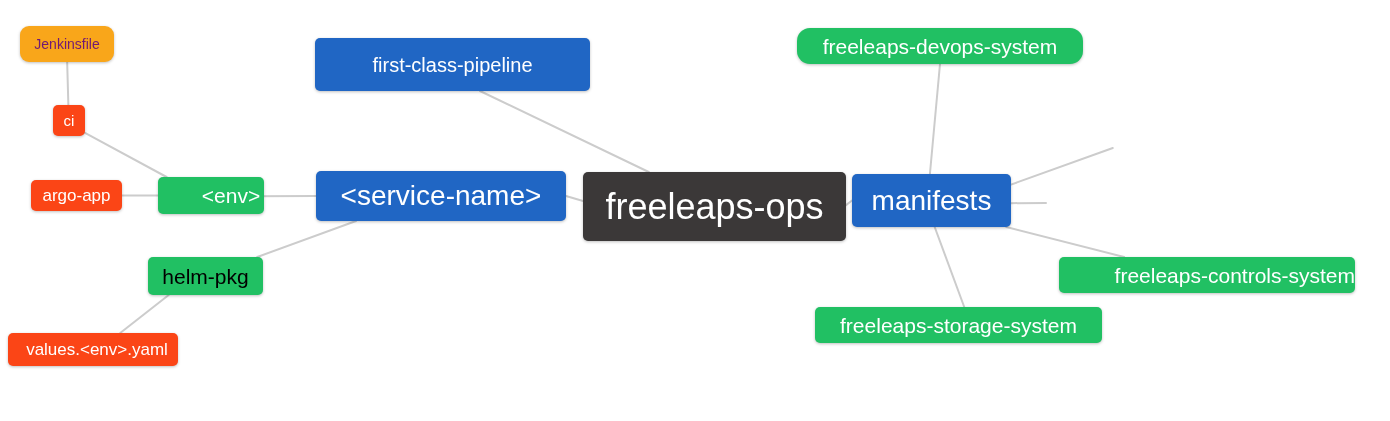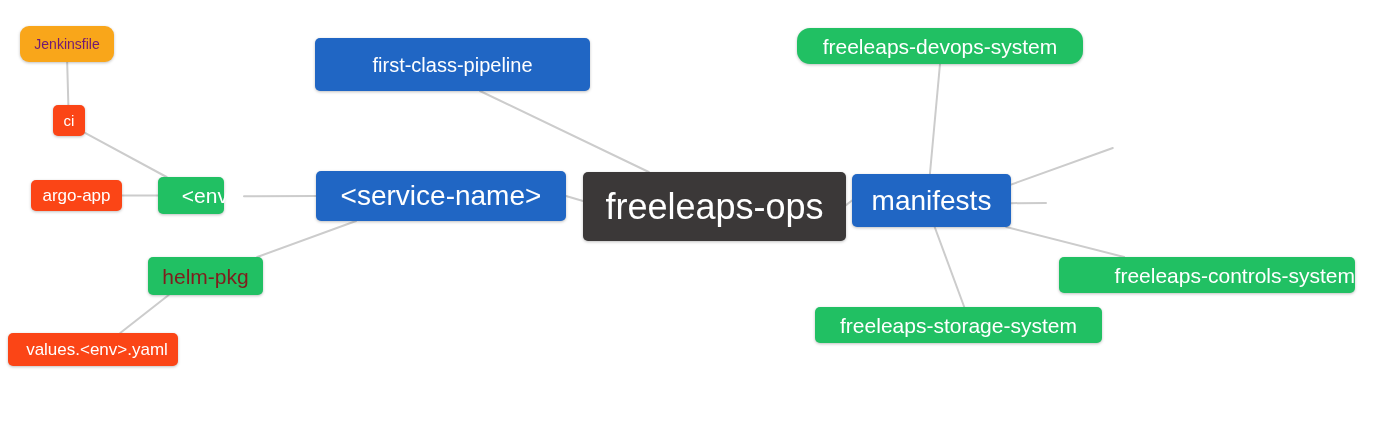--- a/index.html
+++ b/index.html
@@ -51,24 +51,24 @@
 
 <div class="node" style="left: 20px; top: 26px; width: 94px; height: 36px; font-size: 14px; background: rgb(249, 166, 26); color: #701a75; border-radius: 9px;">
       <span>Jenkinsfile</span>
     </div>
     <div class="node" style="left: 53px; top: 105px; width: 32px; height: 31px; font-size: 15px; background: rgb(251, 69, 22); color: rgb(255, 255, 255);">
       <span>ci</span>
     </div>
     <div class="node" style="left: 31px; top: 180px; width: 91px; height: 31px; font-size: 17px; background: rgb(251, 69, 22); color: rgb(255, 255, 255);">
       <span>argo-app</span>
     </div>
-    <div class="node" style="left: 158px; top: 177px; width: 66px; height: 37px; font-size: 21px; background: rgb(33, 192, 99); color: rgb(255, 255, 255); padding-left: 40px;">
+    <div class="node" style="left: 158px; top: 177px; width: 106px; height: 37px; font-size: 21px; background: rgb(33, 192, 99); color: rgb(255, 255, 255); padding-left: 40px;">
       <span>&lt;env&gt;</span>
     </div>
-    <div class="node" style="left: 148px; top: 257px; width: 115px; height: 38px; font-size: 21px; background: rgb(33, 192, 99); color: #7f1d1d;">
+    <div class="node" style="left: 148px; top: 257px; width: 115px; height: 38px; font-size: 21px; background: rgb(33, 192, 99); color: #000000;">
       <span>helm-pkg</span>
     </div>
     <div class="node" style="left: 8px; top: 333px; width: 170px; height: 33px; font-size: 17px; background: rgb(251, 69, 22); color: rgb(255, 255, 255); padding-left: 8px;">
       <span>values.&lt;env&gt;.yaml</span>
     </div>
     <div class="node" style="left: 315px; top: 38px; width: 275px; height: 53px; font-size: 20px; background: rgb(32, 102, 196); color: rgb(255, 255, 255);">
       <span>first-class-pipeline</span>
     </div>
     <div class="node" style="left: 316px; top: 171px; width: 250px; height: 50px; font-size: 28px; background: rgb(32, 102, 196); color: rgb(255, 255, 255);">
       <span>&lt;service-name&gt;</span>

